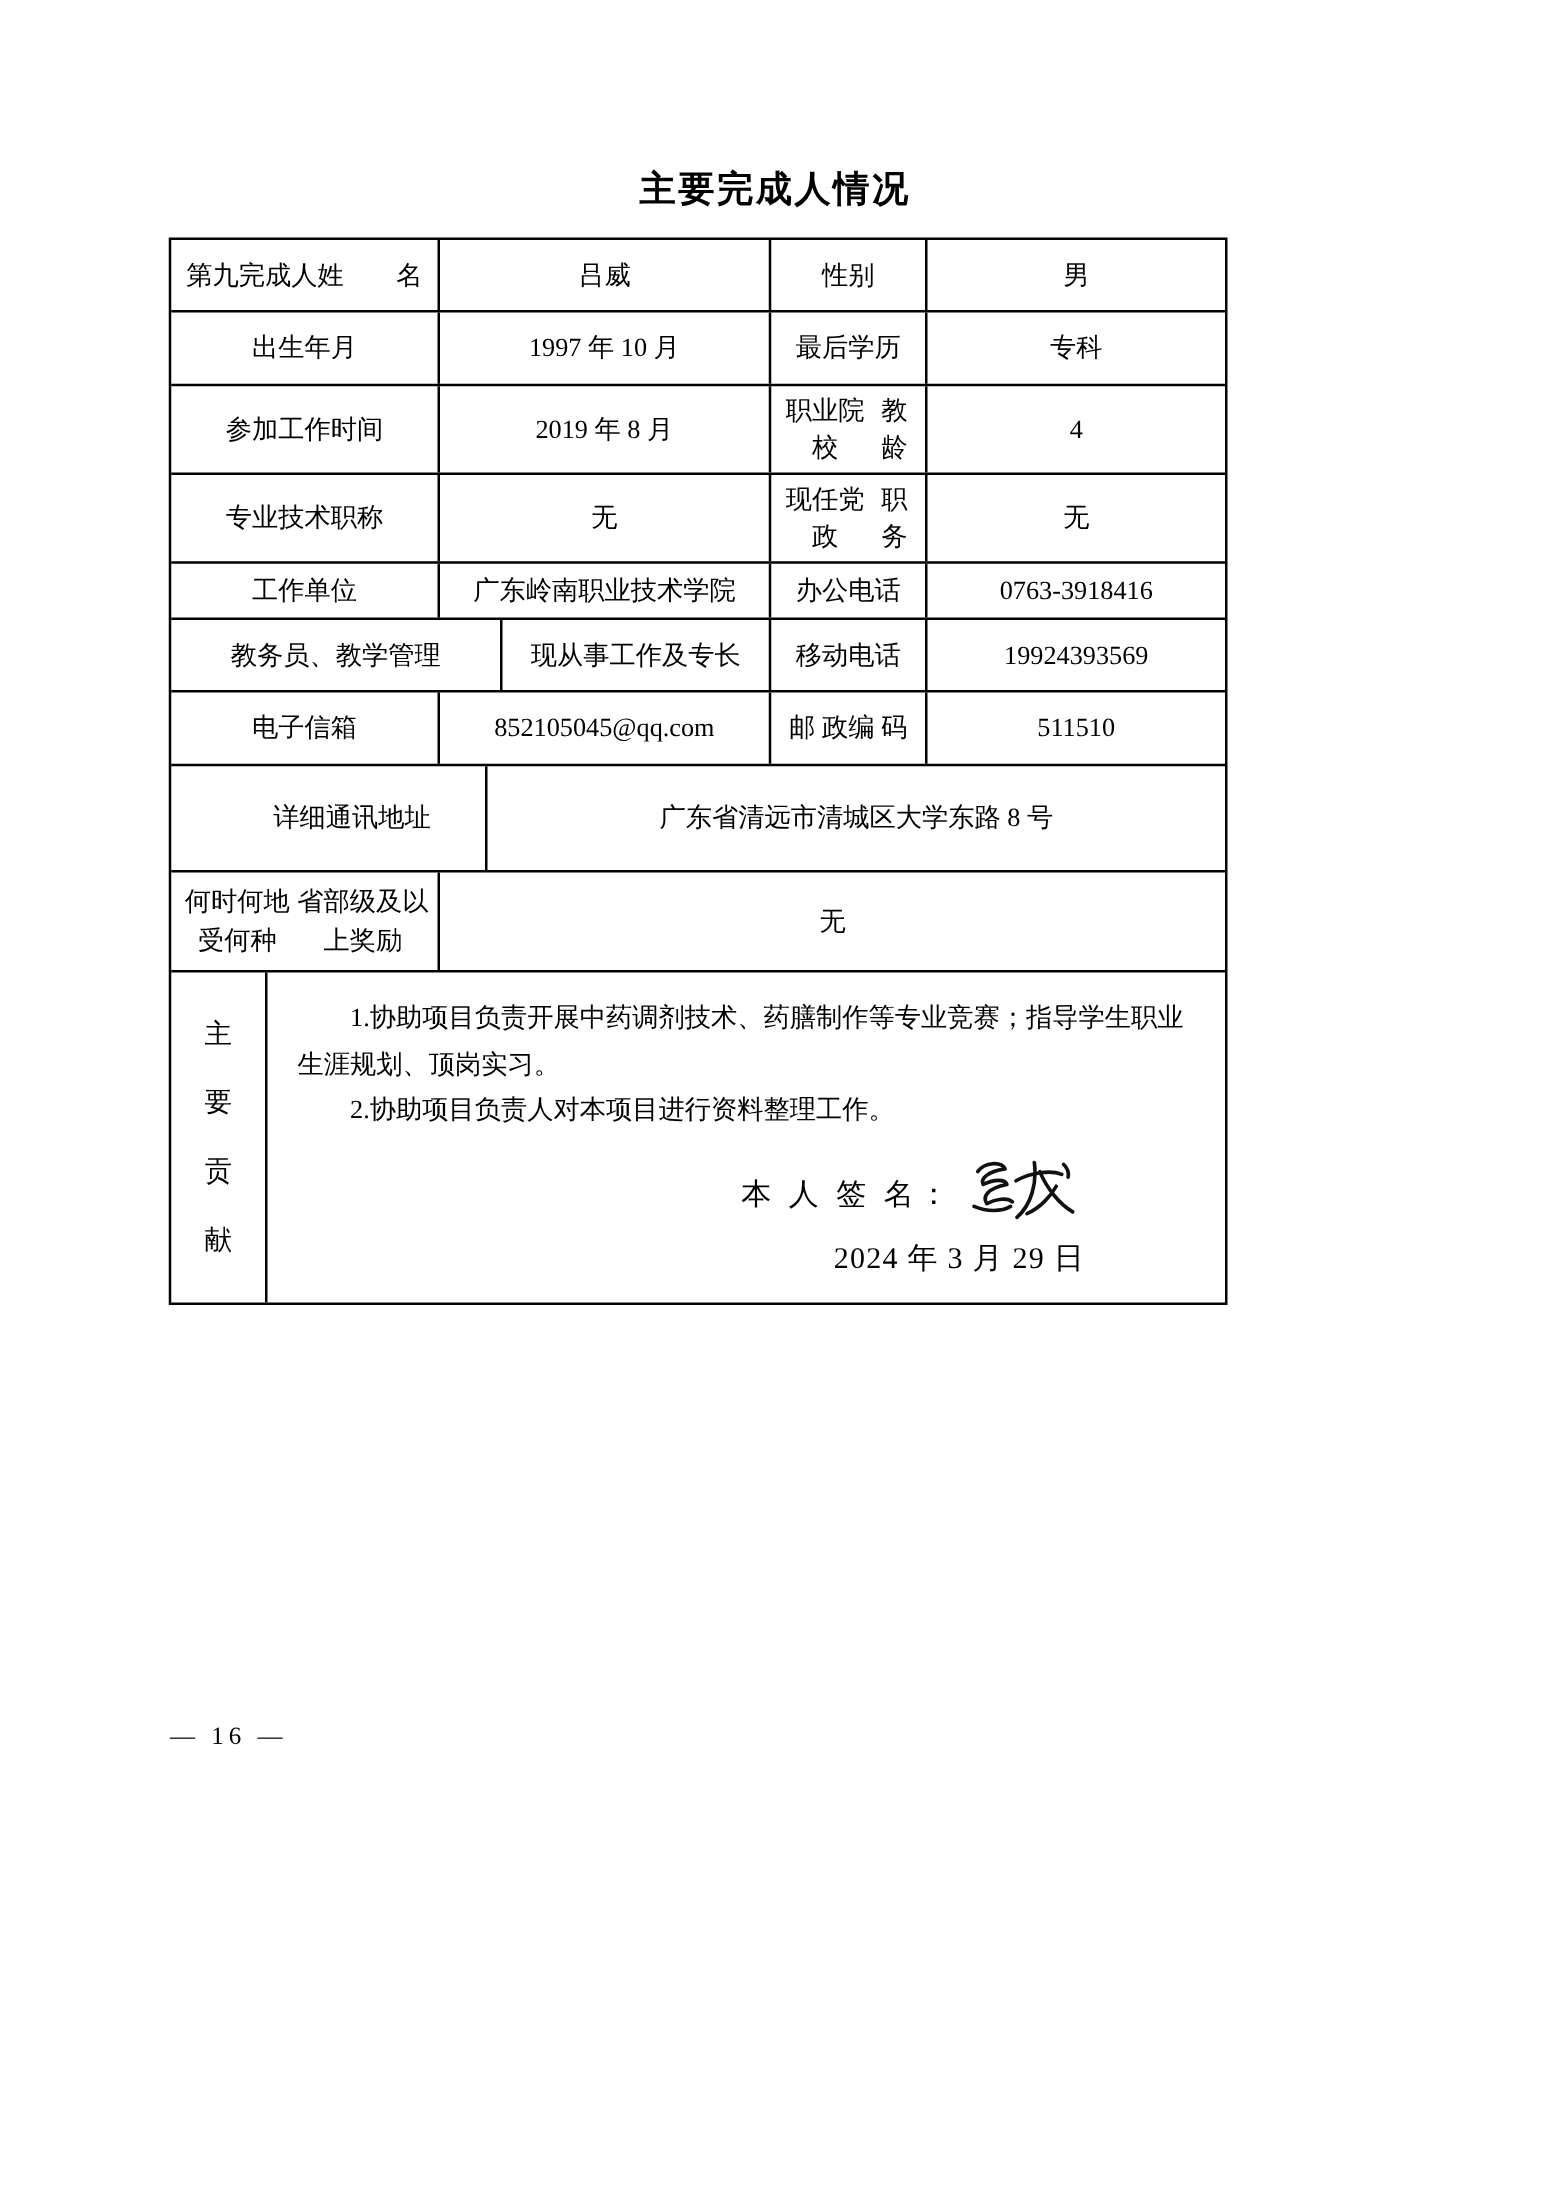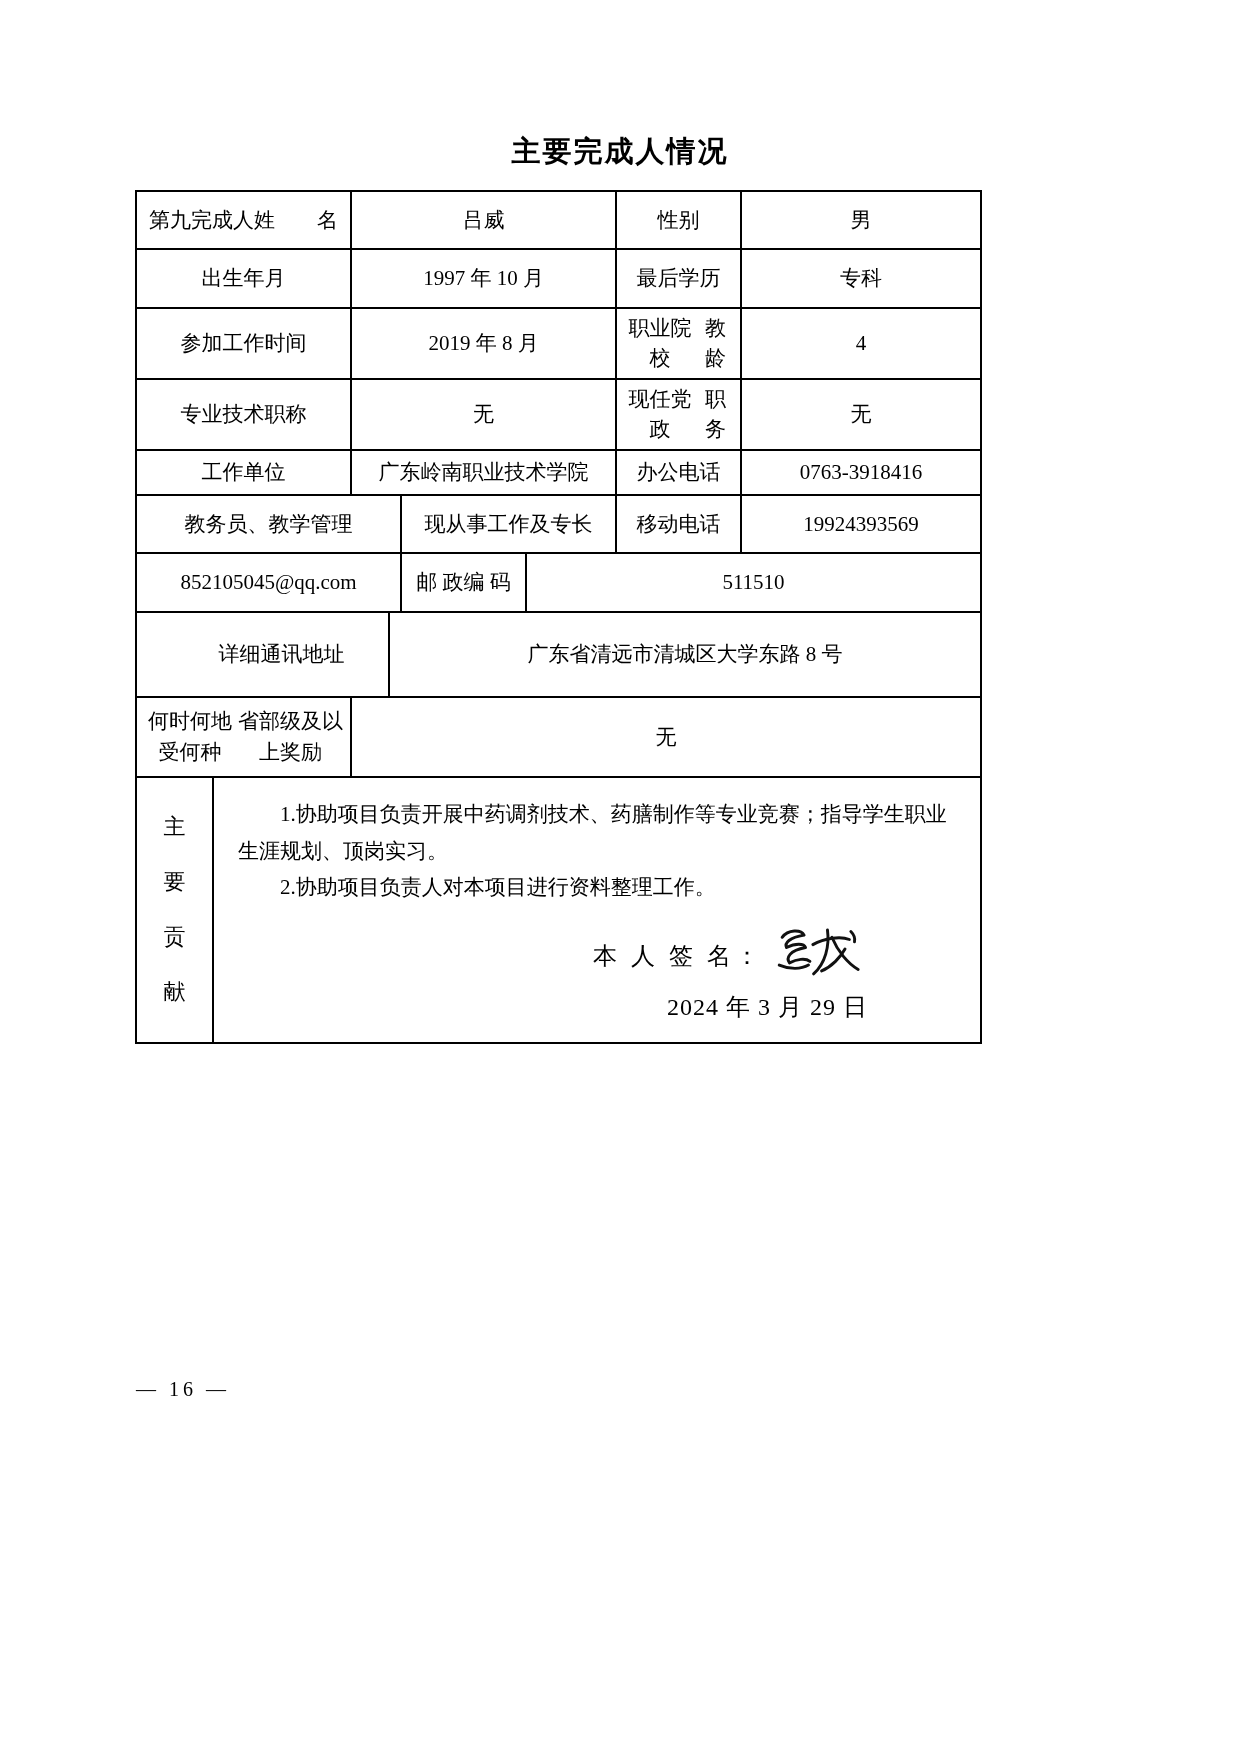--- a/index.html
+++ b/index.html
@@ -183,20 +183,21 @@
       <span class="stack">
         <span>现从事工作</span>
         <span>及专长</span>
       </span>
     </div>
     <div class="cell c3">移动电话</div>
     <div class="cell c4">19924393569</div>
   </div>
 
   <div class="row h59">
+    <div class="cell c1">电子信箱</div>
     <div class="cell c2">852105045@qq.com</div>
     <div class="cell c3">
       <span class="stack">
         <span>邮 政</span>
         <span>编 码</span>
       </span>
     </div>
     <div class="cell c4">511510</div>
   </div>
 

